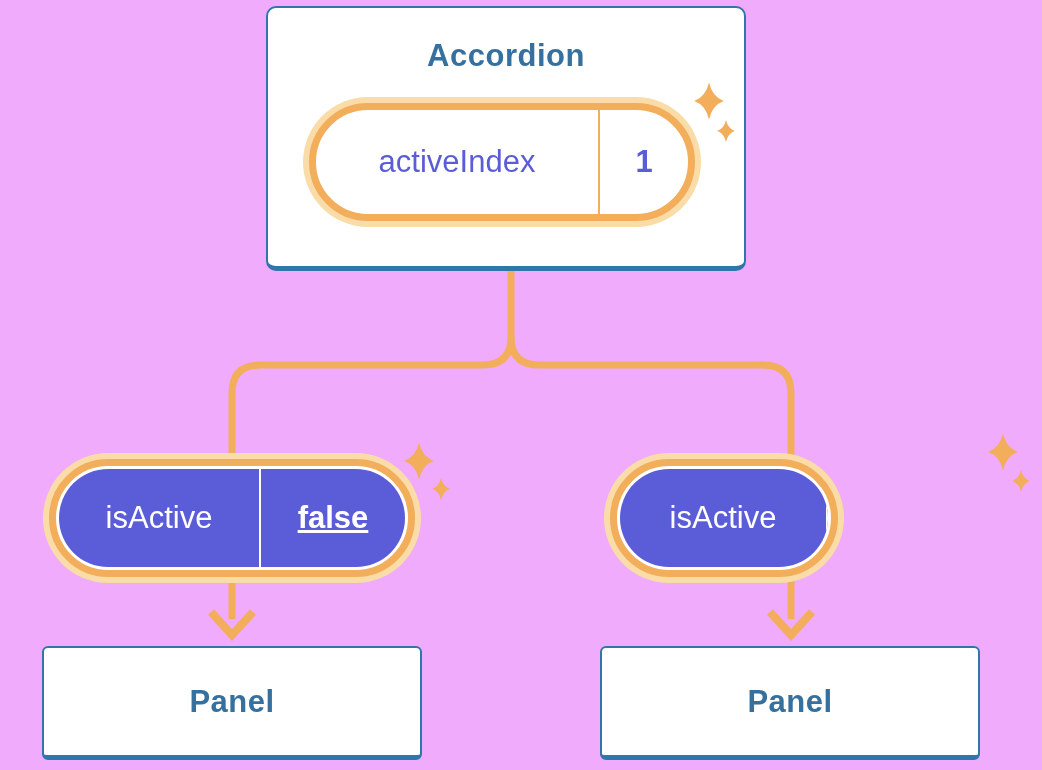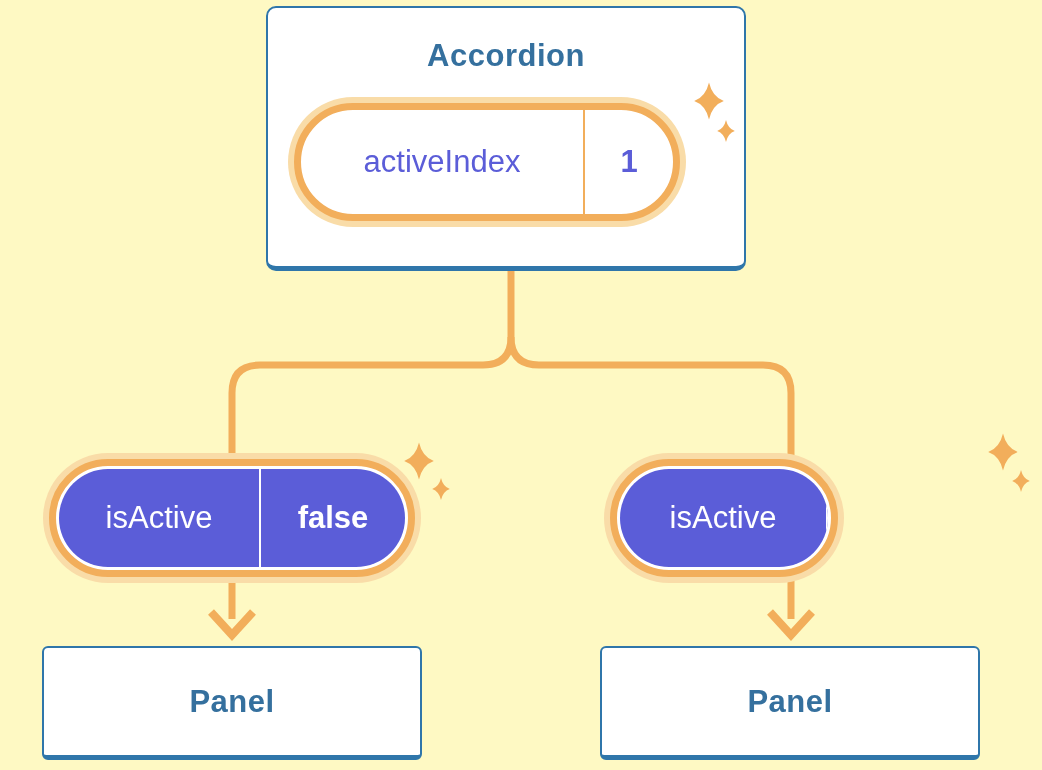--- a/index.html
+++ b/index.html
@@ -4,21 +4,21 @@
 <style>
   html, body {
     margin: 0; padding: 0;
     width: 1042px; height: 770px;
     overflow: hidden;
     font-family: "Liberation Sans", sans-serif;
   }
   .canvas {
     position: relative;
     width: 1042px; height: 770px;
-    background: #fef9c3;
+    background: #f0abfc;
   }
   svg.layer {
     position: absolute; left: 0; top: 0;
     width: 1042px; height: 770px;
     pointer-events: none;
   }
   .connector-layer { z-index: 0; }
   .sparkle-layer { z-index: 3; }
 
   
@@ -69,42 +69,42 @@
     border-radius: 999px;
     background: #FFFFFF;
     overflow: hidden;
   }
   .cell {
     display: flex; align-items: center; justify-content: center;
     font-size: 31px;
   }
 
   
-  .state-pill { left: 288px; top: 97px; }
+  .state-pill { left: 303px; top: 97px; }
   .state-pill .cell { height: 104px; color: #5B5DD8; }
   .state-pill .key { min-width: 282px; }
   .state-pill .sep { width: 2px; background: #F2AE5B; }
   .state-pill .val { min-width: 88px; font-weight: 700; }
 
   
   .prop-ring { padding: 3px; }
   .prop-body {
     display: flex; align-items: stretch;
     background: #5B5DD8;
     border-radius: 999px;
     overflow: hidden;
     height: 98px;
   }
   .prop-body .cell { color: #FFFFFF; }
   .prop-body .sep { width: 2px; background: #FFFFFF; }
   .prop-body .val { font-weight: 700; }
 
   .prop-pill-left { left: 43px; top: 453px; }
   .prop-pill-left .key { min-width: 200px; }
-  .prop-pill-left .val { min-width: 144px; }
+  .prop-pill-left .val { min-width: 144px; text-decoration: underline; }
 
   .prop-pill-right { left: 604px; top: 453px; }
   .prop-pill-right .key { min-width: 206px; }
   .prop-pill-right .val { min-width: 130px; }
 </style>
 </head>
 <body>
 
 <div class="canvas">
 

